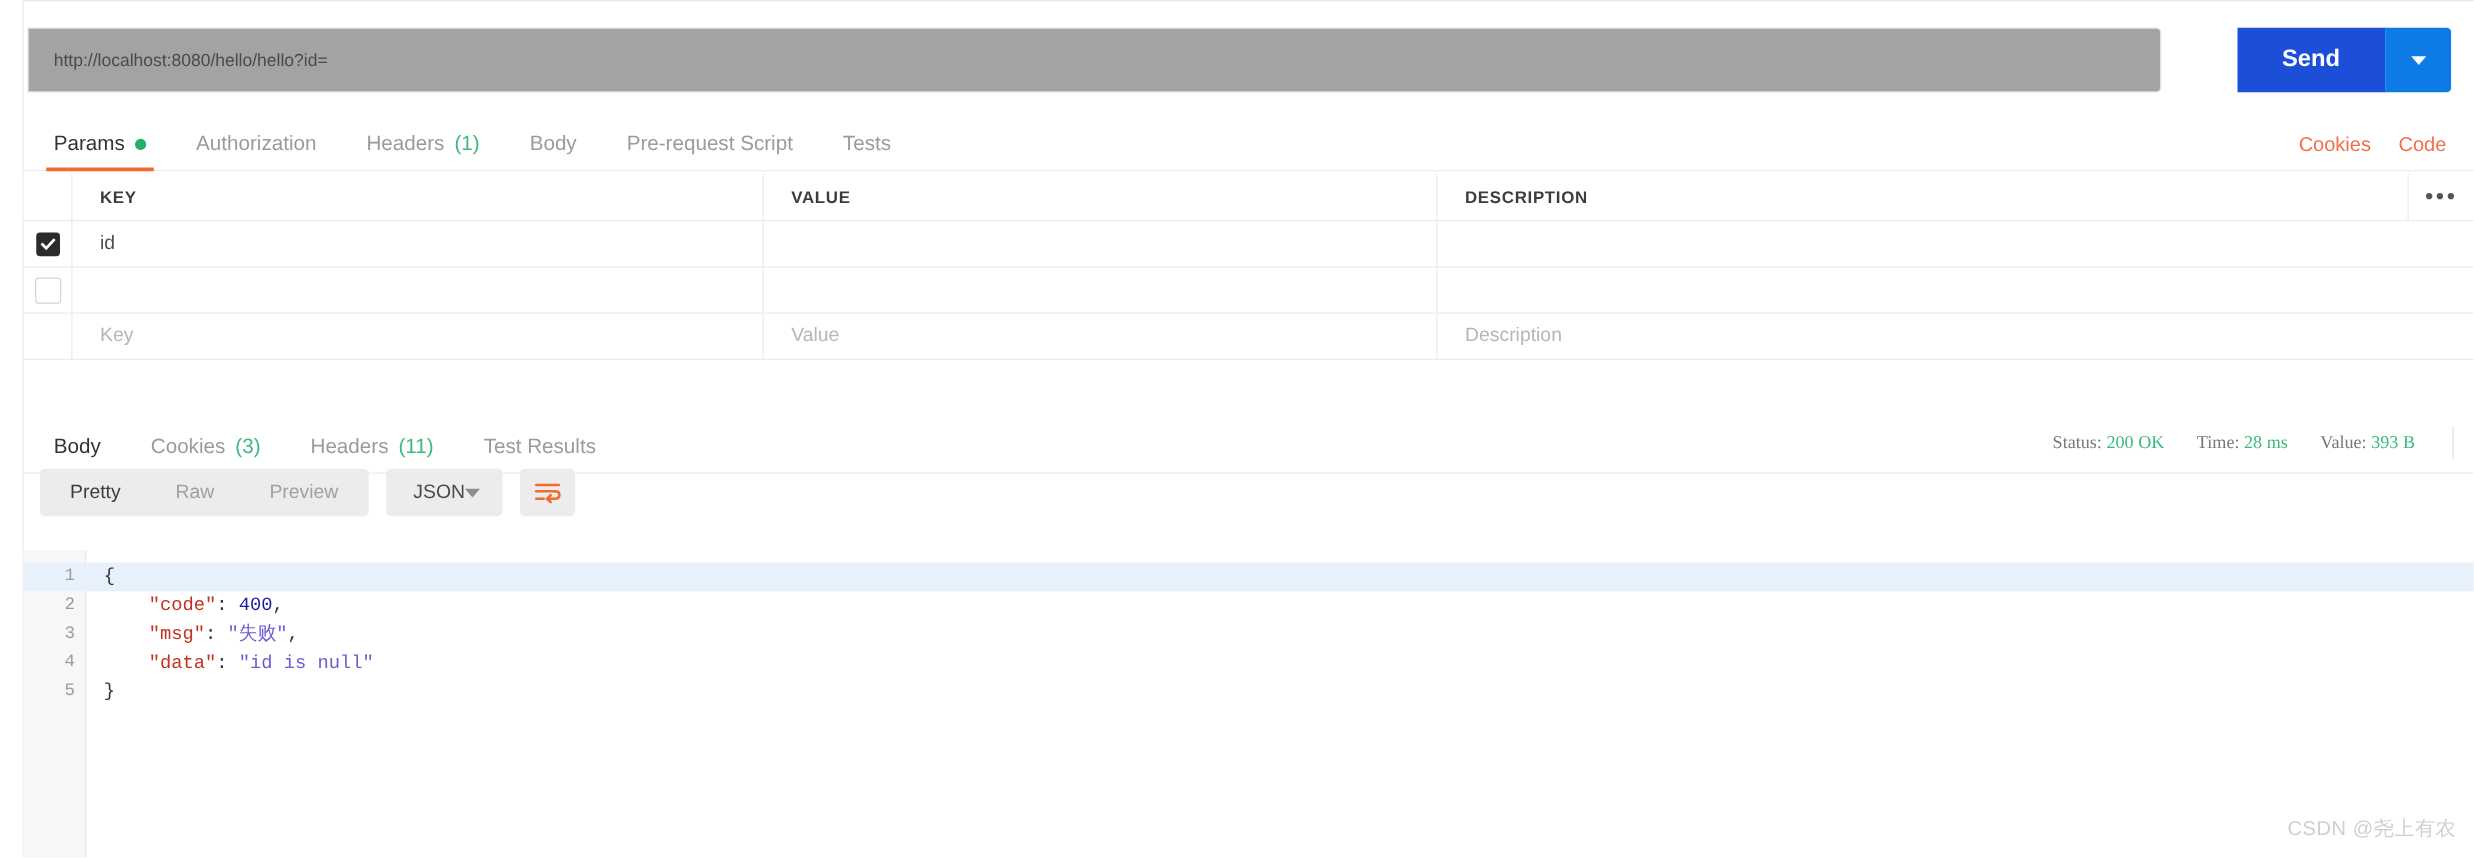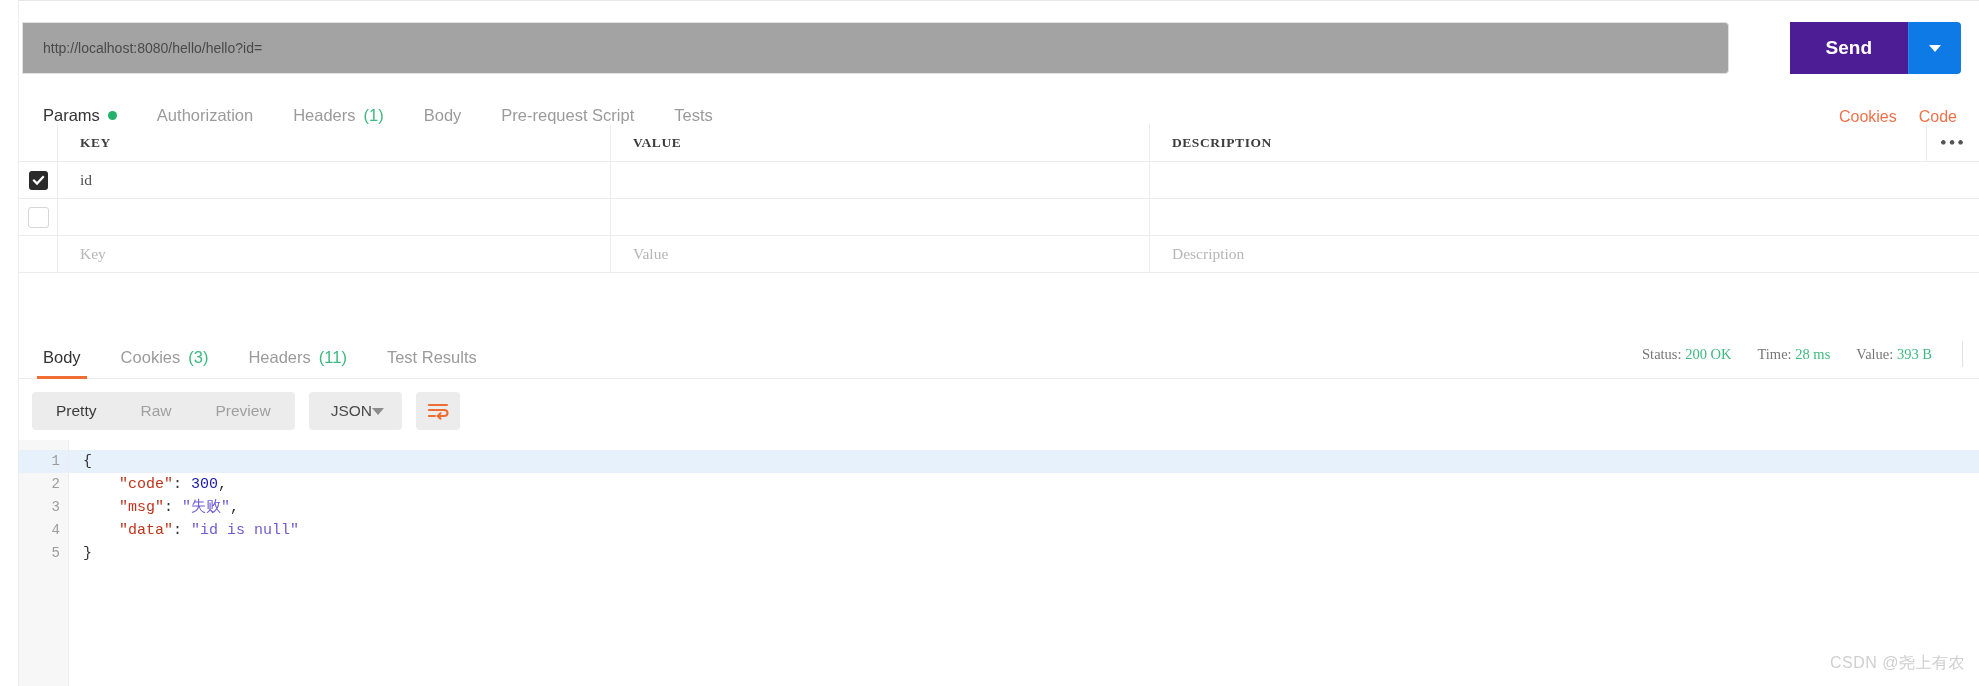--- a/index.html
+++ b/index.html
@@ -83,21 +83,21 @@
     cursor: text;
   }
   .send-wrap {
     margin-left: 24px;
     display: flex;
     align-items: stretch;
     border-radius: 4px;
     overflow: hidden;
   }
   .send-btn {
-    background: #4c1d95;
+    background: #1d4ed8;
     color: #fff;
     font-size: 19px;
     font-weight: bold;
     display: flex;
     align-items: center;
     justify-content: center;
     padding: 0 36px;
     cursor: pointer;
     border: none;
     font-family: "Liberation Sans", sans-serif;
@@ -177,25 +177,24 @@
   }
   .link-orange {
     color: #f0704a;
     font-size: 16px;
     cursor: pointer;
   }
 
   
   .ptable {
     position: absolute;
-    top: 124px;
+    top: 139px;
     left: 19px;
     right: 0;
     border-top: none;
-    font-family: Liberation Serif, serif;
   }
   .prow {
     display: flex;
     border-bottom: 1px solid #ececec;
     box-sizing: border-box;
   }
   .prow.header {
     height: 38px;
     background: #fff;
   }
@@ -280,21 +279,21 @@
   .res-meta .val { color: #3dba7f; }
   .meta-sep {
     width: 1px;
     height: 26px;
     background: #e2e2e2;
     margin-left: 4px;
   }
 
   .res-toolbar {
     position: absolute;
-    top: 392px;
+    top: 375px;
     left: 32px;
     display: flex;
     align-items: center;
     gap: 14px;
   }
   .seg {
     background: #ececec;
     border-radius: 4px;
     display: flex;
     align-items: center;
@@ -546,21 +545,21 @@
   <div class="editor">
     <div class="gutter" id="gutter">
         <div class="gl first">1<span class="fold"></span></div>
         <div class="gl">2</div>
         <div class="gl">3</div>
         <div class="gl">4</div>
         <div class="gl">5</div>
       </div>
     <div class="code" id="codearea">
         <div class="cl first"><span class="punct">{</span></div>
-        <div class="cl"><span class="punct">    </span><span class="k">"code"</span><span class="punct">: </span><span class="num">300</span><span class="punct">,</span></div>
+        <div class="cl"><span class="punct">    </span><span class="k">"code"</span><span class="punct">: </span><span class="num">400</span><span class="punct">,</span></div>
         <div class="cl"><span class="punct">    </span><span class="k">"msg"</span><span class="punct">: </span><span class="str">"失败"</span><span class="punct">,</span></div>
         <div class="cl"><span class="punct">    </span><span class="k">"data"</span><span class="punct">: </span><span class="str">"id is null"</span></div>
         <div class="cl"><span class="punct">}</span></div>
       </div>
   </div>
 
   <div class="watermark">CSDN @尧上有农</div>
 
 </div>
 

